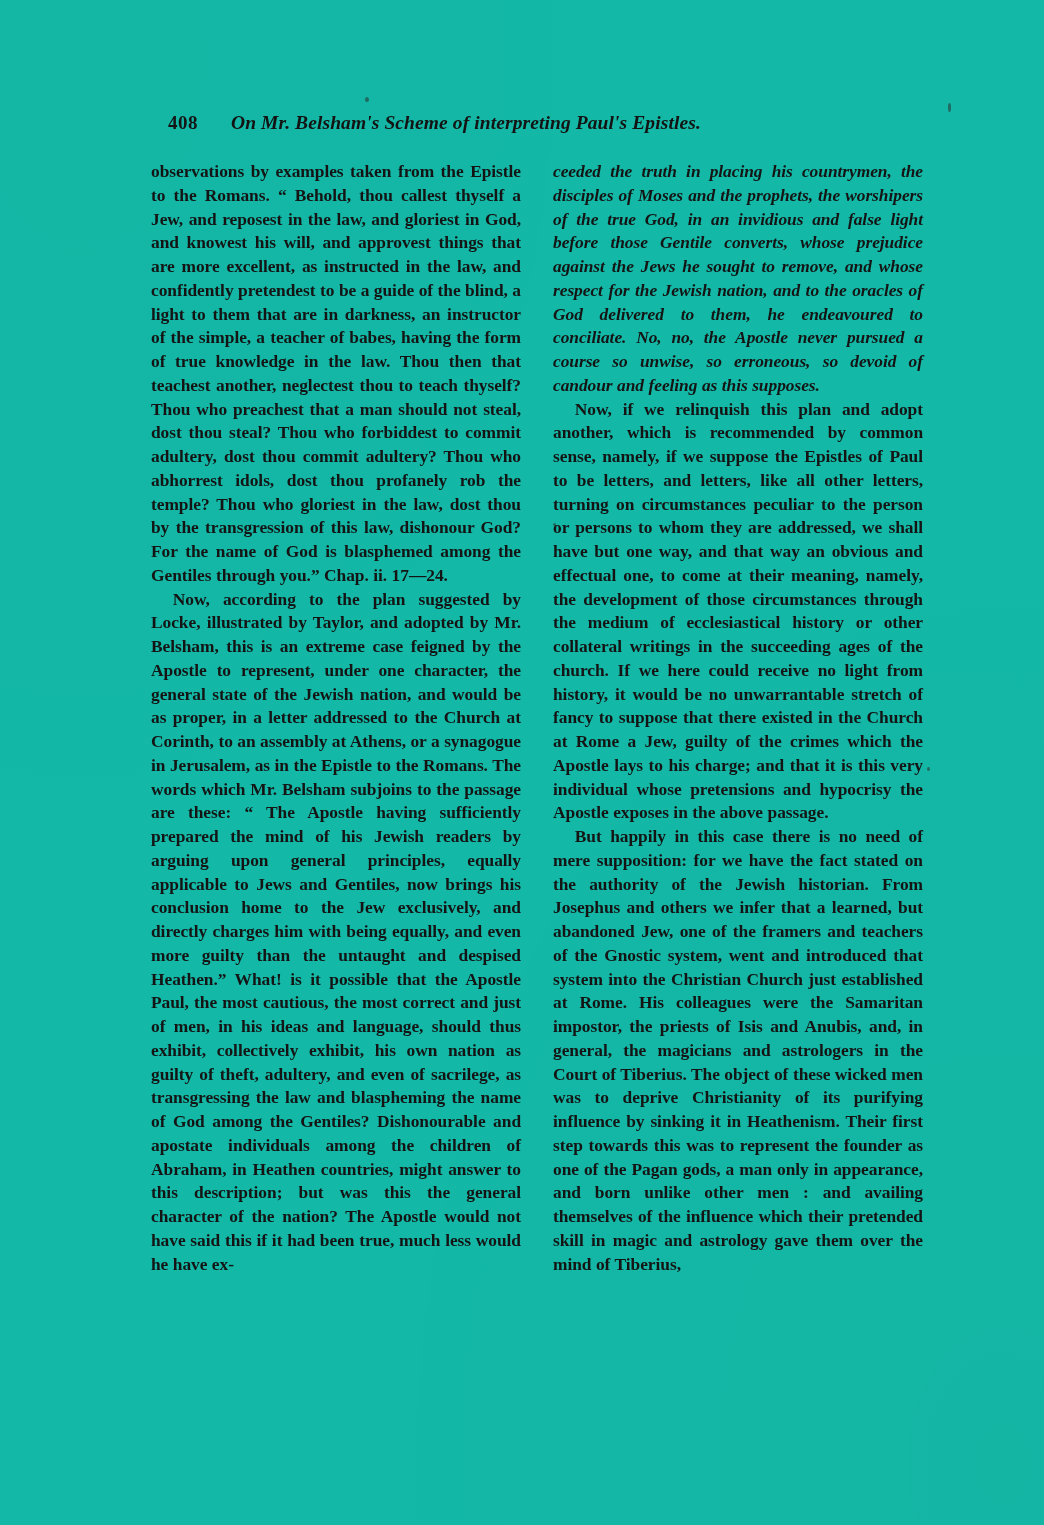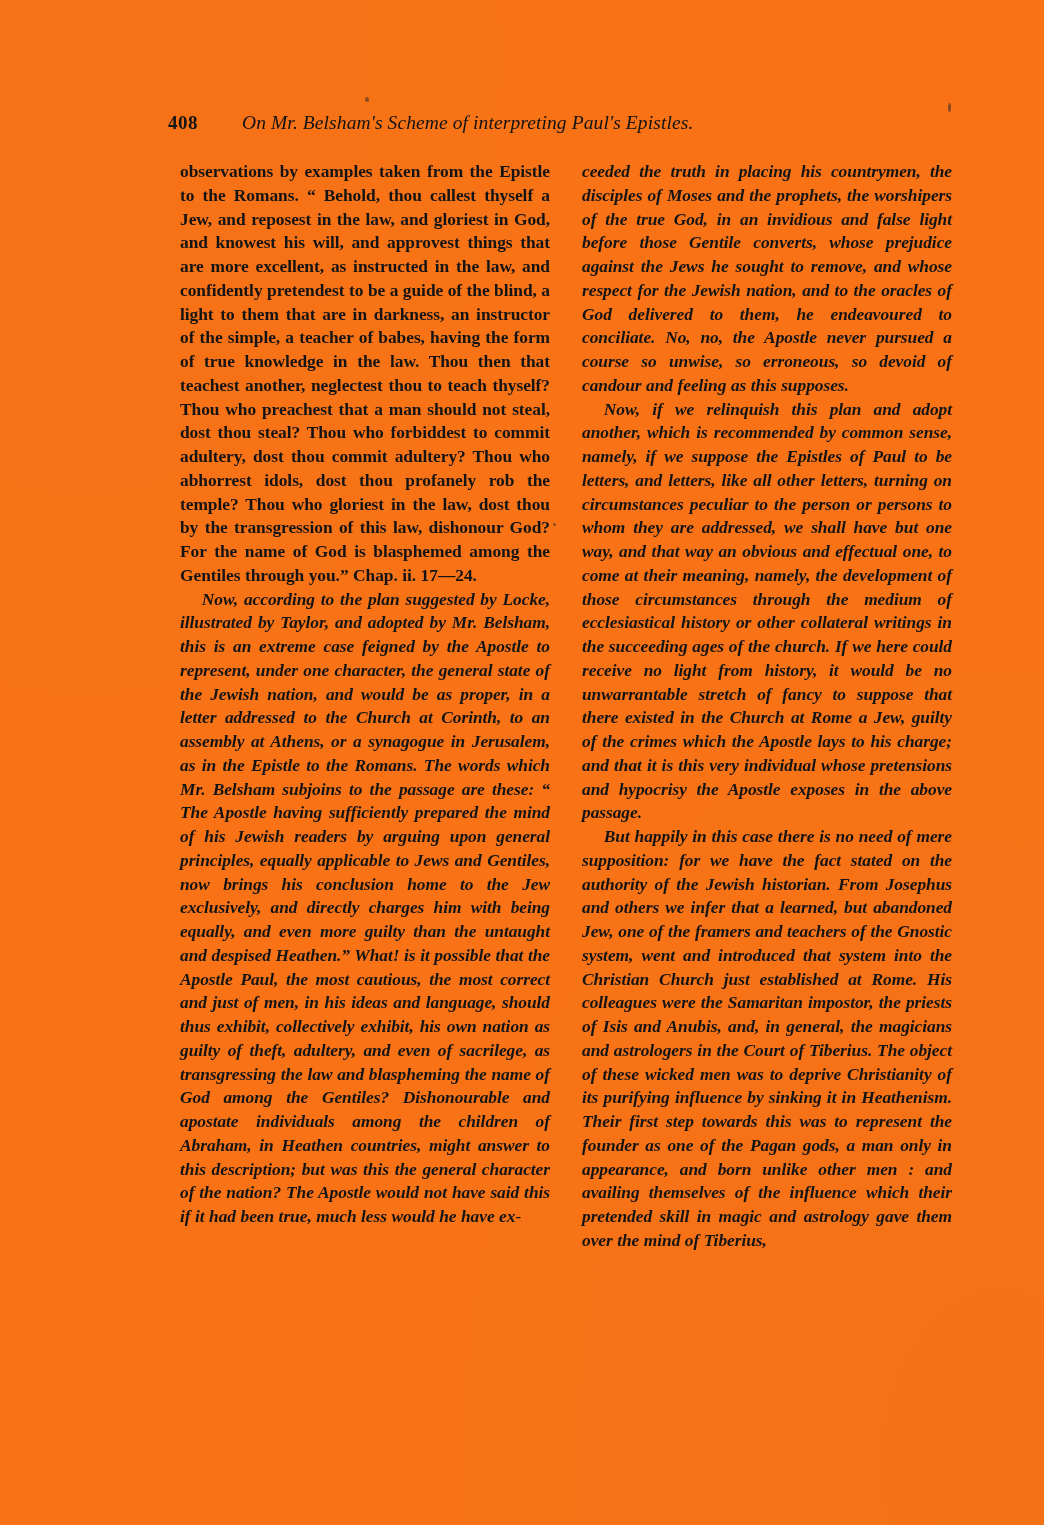--- a/index.html
+++ b/index.html
@@ -4,21 +4,21 @@
 <style>
   html, body {
     margin: 0;
     padding: 0;
     background: #ffffff;
   }
   .page {
     position: relative;
     width: 1044px;
     height: 1525px;
-    background: #f97316;
+    background: #14b8a6;
     overflow: hidden;
     font-family: "Liberation Serif", "DejaVu Serif", serif;
     color: #111111;
   }
   
   .scan-tint {
     position: absolute;
     inset: 0;
     pointer-events: none;
     background:
@@ -42,34 +42,34 @@
     display: flex;
     align-items: baseline;
   }
   .folio {
     font-weight: 700;
     font-size: 19px;
     letter-spacing: .5px;
     color: #151515;
   }
   .runhead-title {
-    margin-left: 44px;
+    margin-left: 33px;
     font-style: italic;
-    font-weight: 400;
+    font-weight: 700;
     font-size: 19.5px;
     letter-spacing: .1px;
     color: #131313;
     white-space: nowrap;
     transform: scaleY(1.02);
   }
 
   
   .cols {
     position: absolute;
-    left: 180px;
+    left: 151px;
     top: 160px;
     width: 772px;
     display: flex;
     gap: 32px;
   }
   .col {
     width: 375px;
   }
   p.para {
     margin: 0;
@@ -77,21 +77,20 @@
     text-justify: inter-word;
     font-size: 17.4px;
     line-height: 23.75px;
     letter-spacing: -0.05px;
     word-spacing: 0.2px;
     hyphens: none;
     color: #141414;
   }
   p.para + p.para {
     text-indent: 1.25em;
-    font-style: italic;
   }
   .col.right p.para:first-child {
     text-indent: 0;
     font-style: italic;
   }
 
   
   .heavy {
     font-weight: 700;
     letter-spacing: 0.1px;

